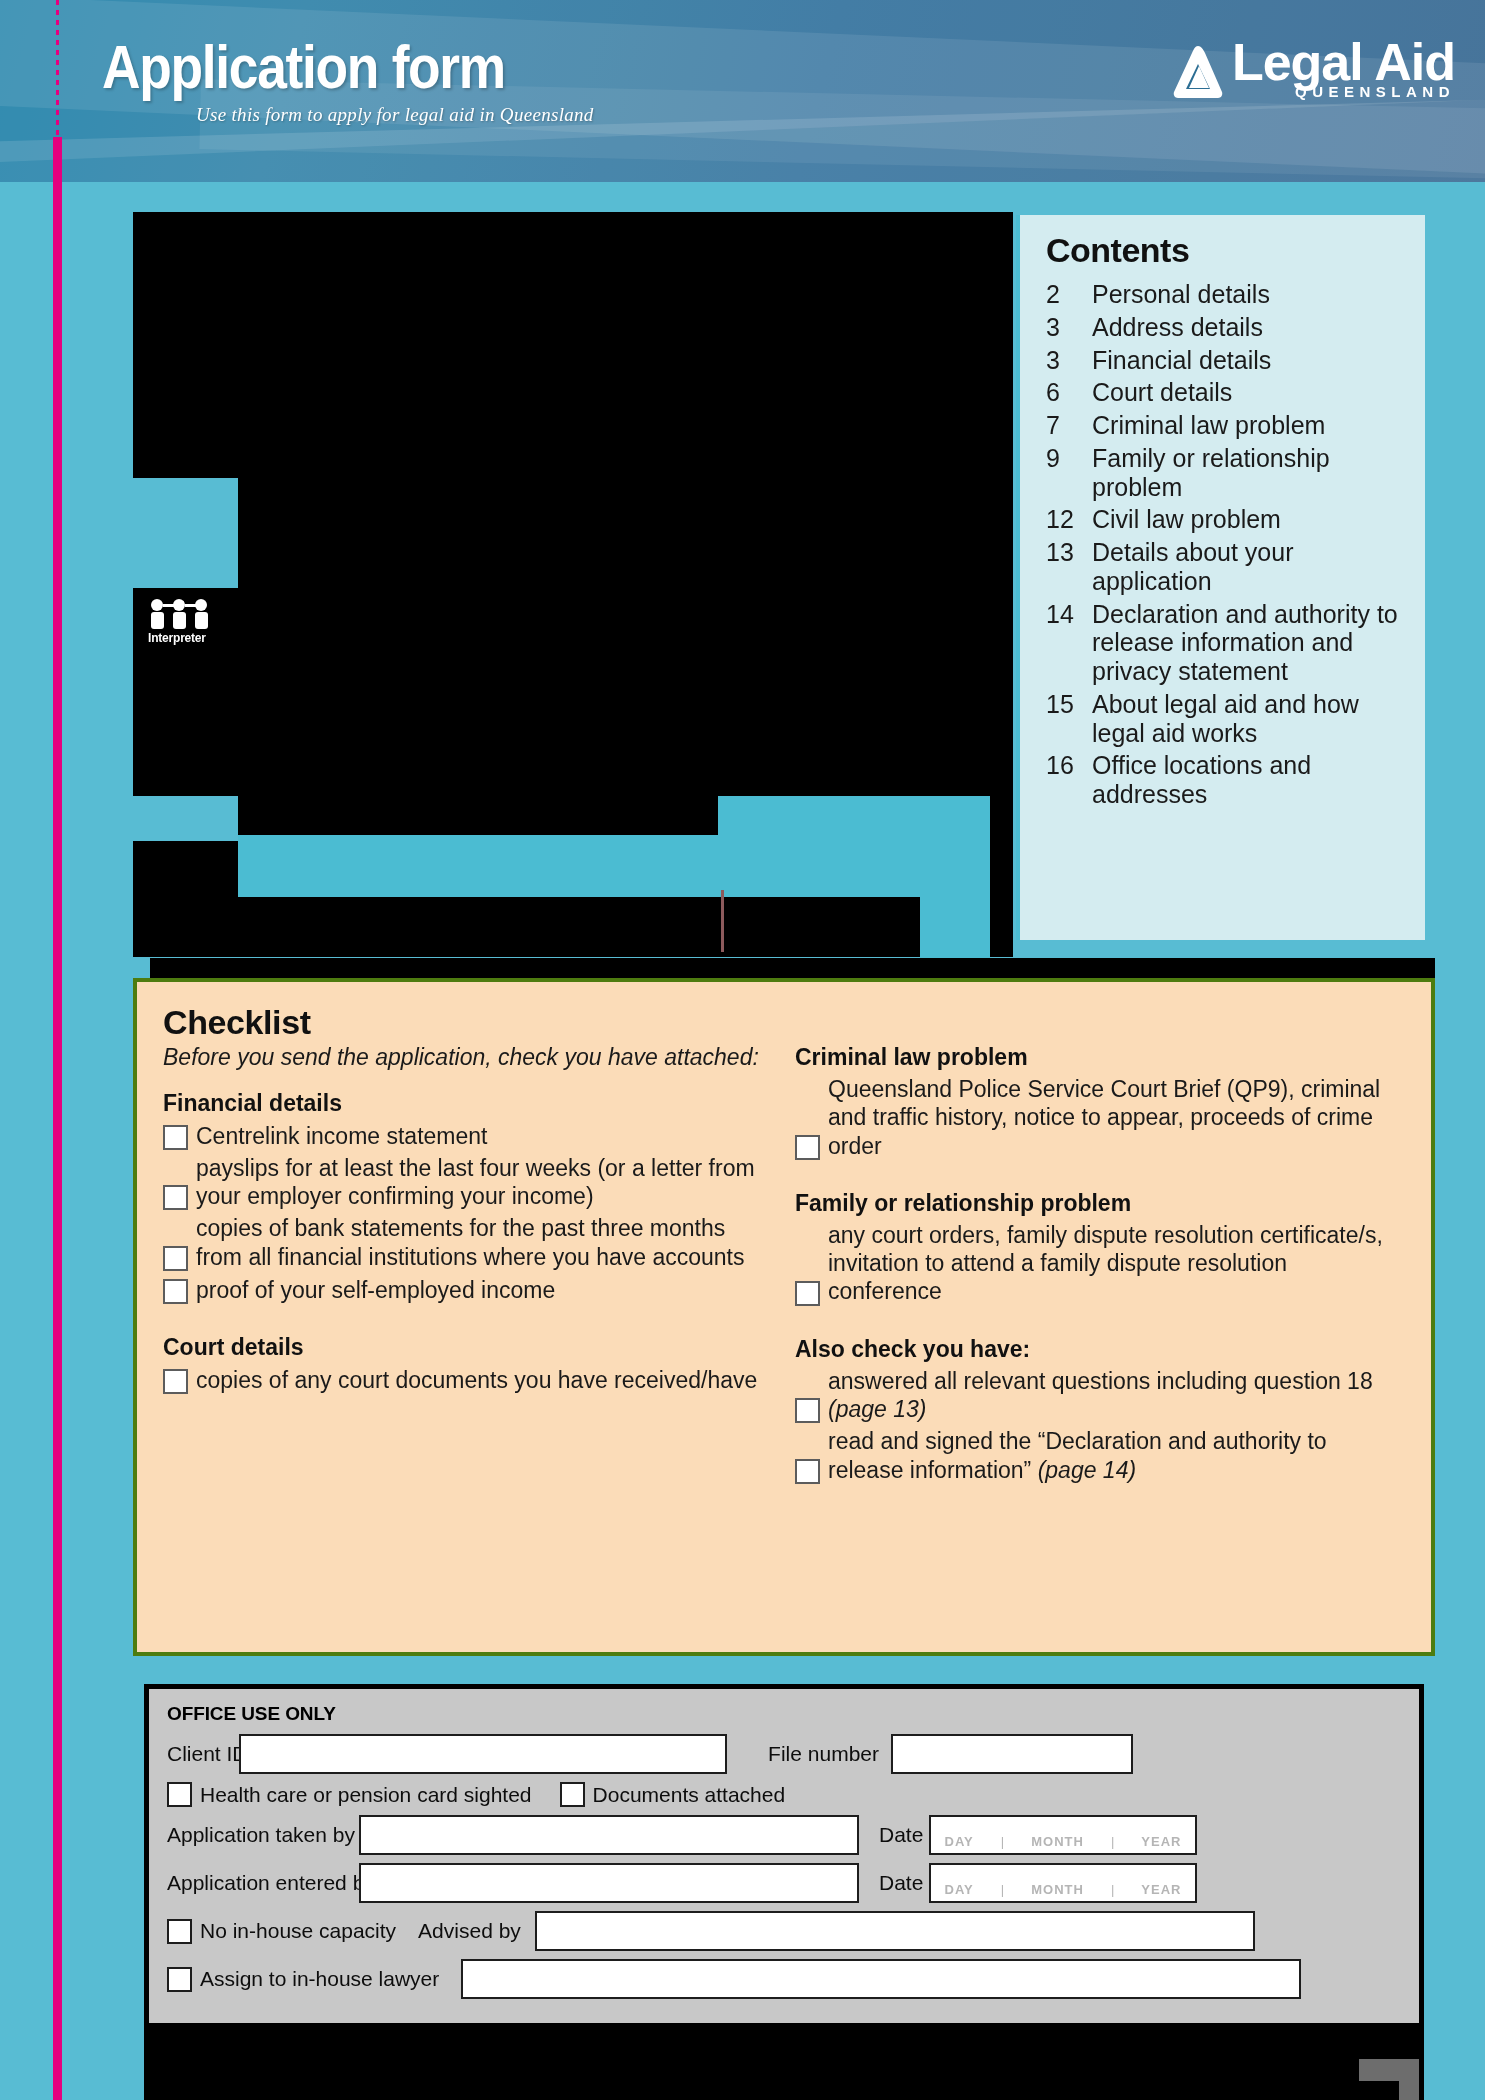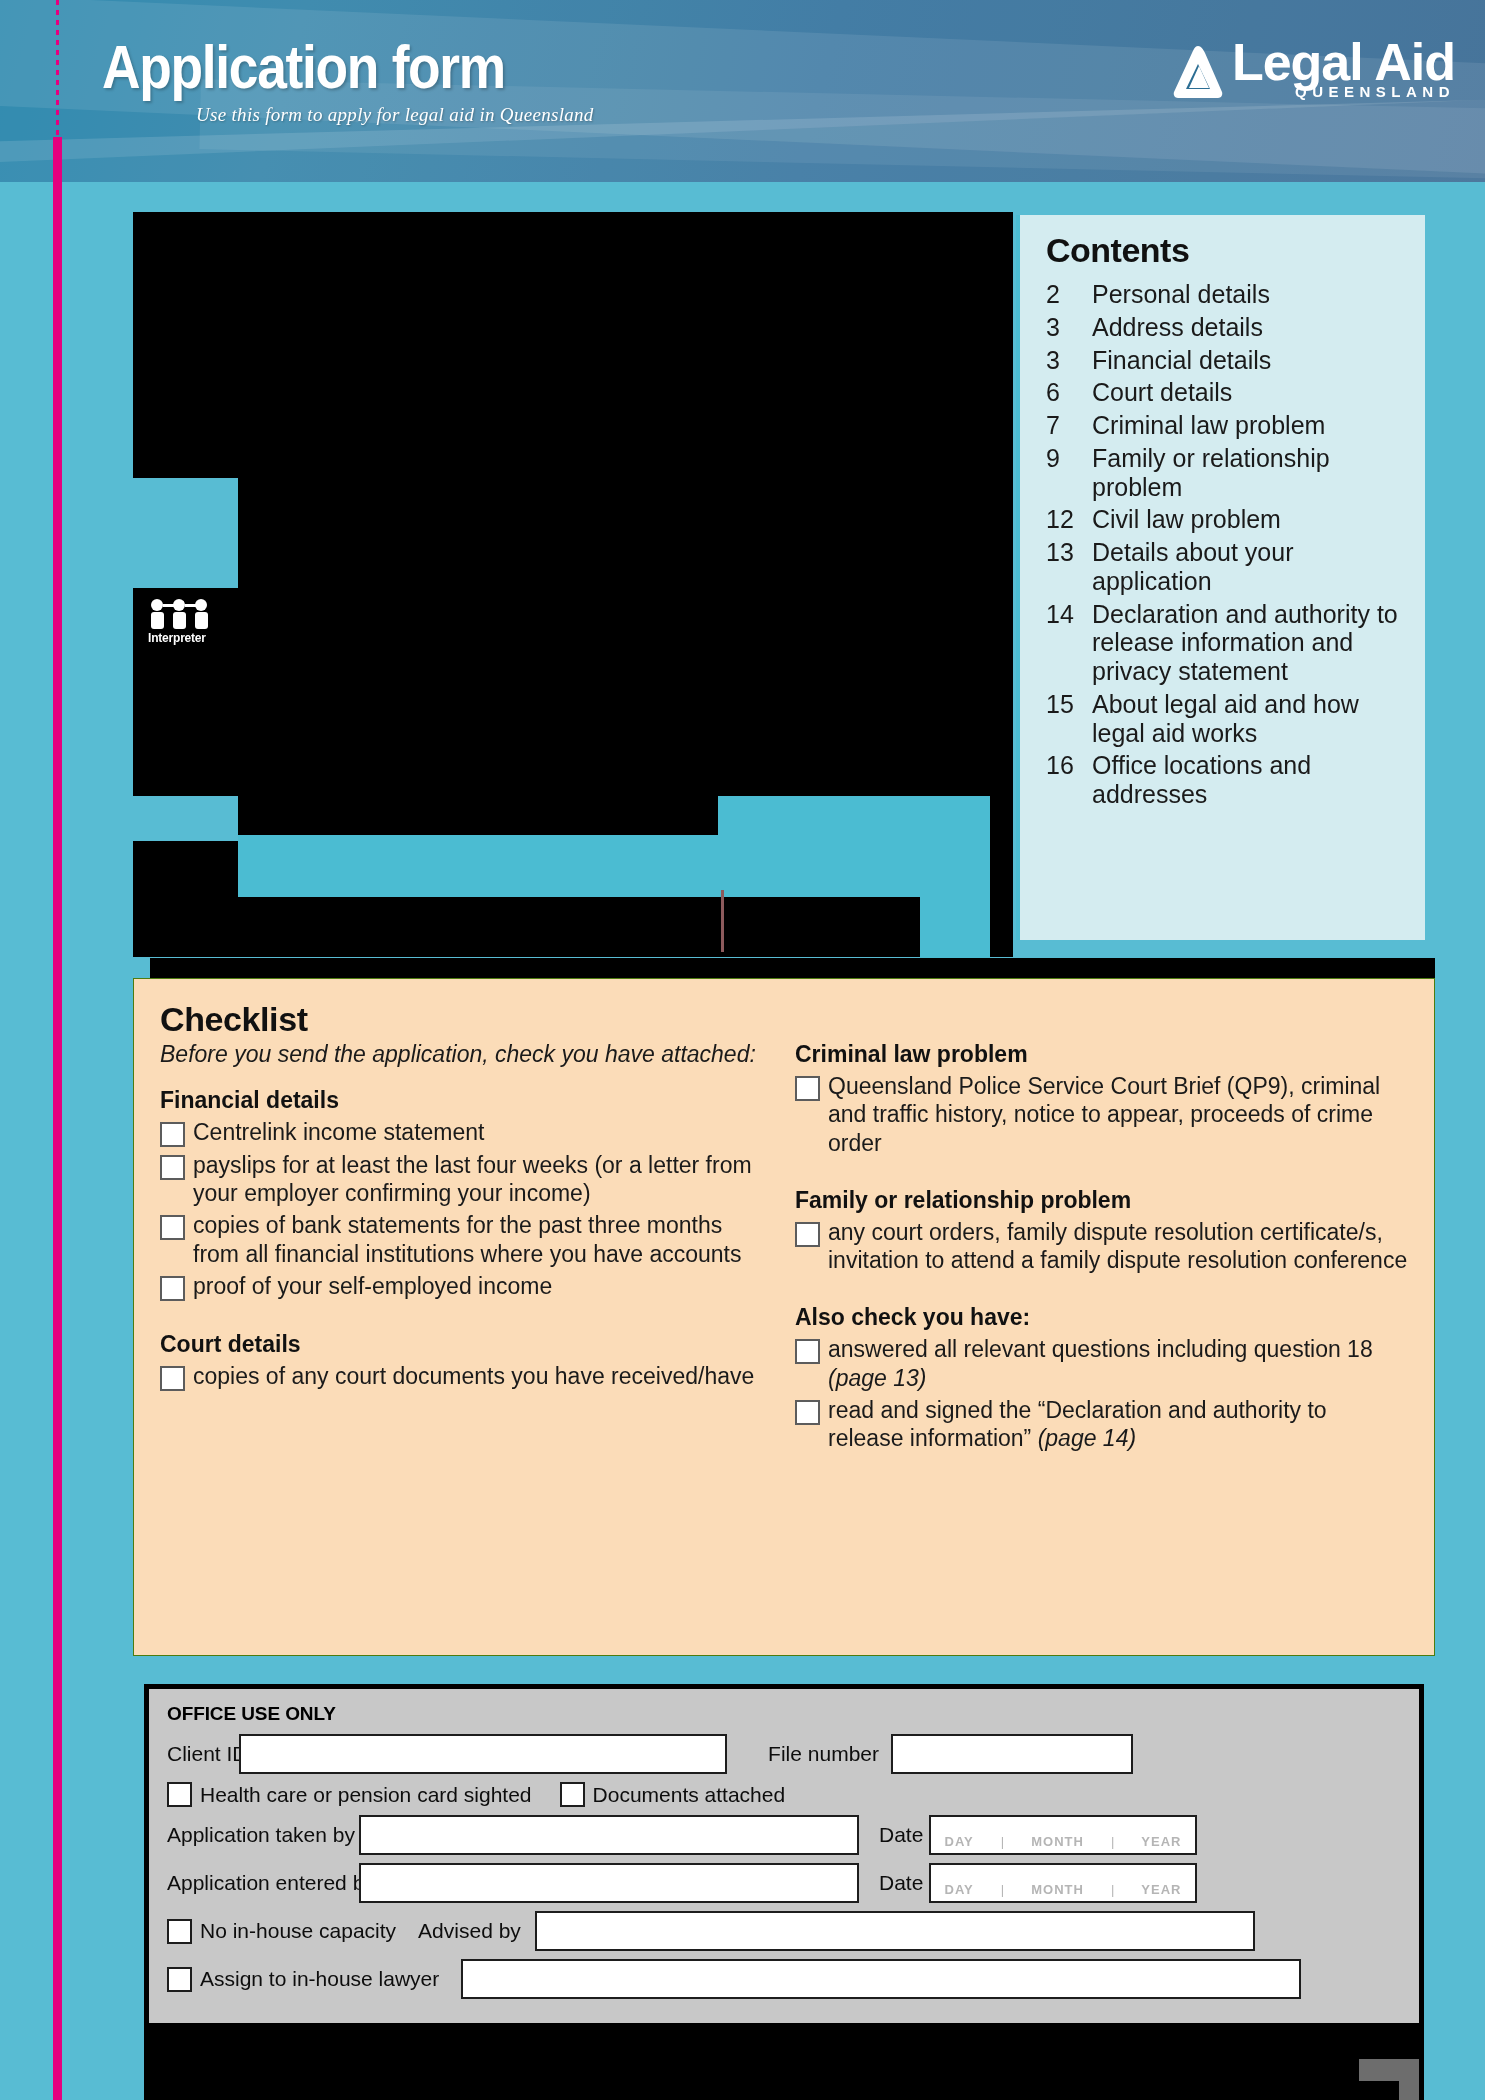--- a/index.html
+++ b/index.html
@@ -162,39 +162,39 @@
   .toc-label {
     font-size: 25px; color: #1a1a1a; line-height: 1.15;
     font-family: "Liberation Sans", sans-serif;
   }
 
   
   .checklist {
     position: absolute; left: 133px; top: 978px;
     width: 1302px; height: 678px;
     background: #fbdcb8;
-    border: 1px solid #4d7c0f;
+    border: 4px solid #4d7c0f;
     padding: 22px 26px 0 26px;
   }
   .cl-cols { display: flex; gap: 22px; }
   .cl-left { width: 618px; }
   .cl-right { width: 618px; padding-top: 32px; }
   .cl-title {
     font-size: 34px; font-weight: bold; color: #111;
     letter-spacing: -0.4px; line-height: 1.1; margin-bottom: 2px;
   }
   .cl-intro {
     font-size: 23px; color: #1a1a1a; line-height: 1.24; margin-bottom: 18px; font-style: italic;
   }
   .cl-head {
     font-size: 23px; font-weight: bold; color: #111;
     margin-bottom: 3px; margin-top: 8px;
   }
   .cl-head.spaced { margin-top: 30px; }
-  .cl-item { display: flex; align-items: flex-start; margin-bottom: 3px; }
+  .cl-item { display: flex; align-items: flex-end; margin-bottom: 3px; }
   .cbx {
     flex: 0 0 auto;
     width: 25px; height: 25px;
     background: #ffffff;
     border: 2px solid #5c5c5c;
     margin: 5px 8px 0 0;
   }
   .cl-text {
     font-size: 23px; color: #1a1a1a; line-height: 1.23;
     padding-top: 1px;

